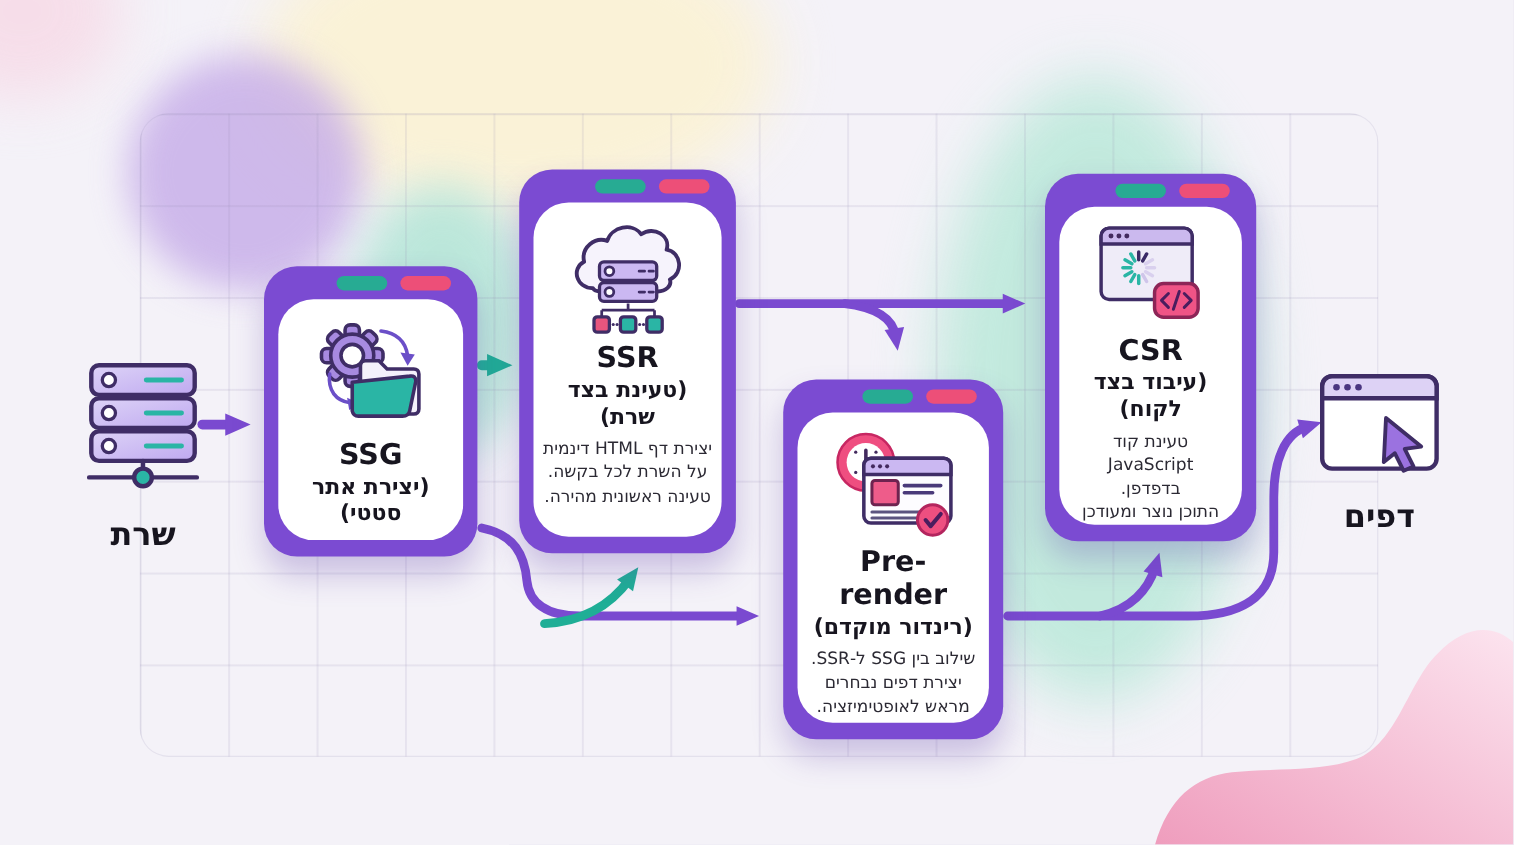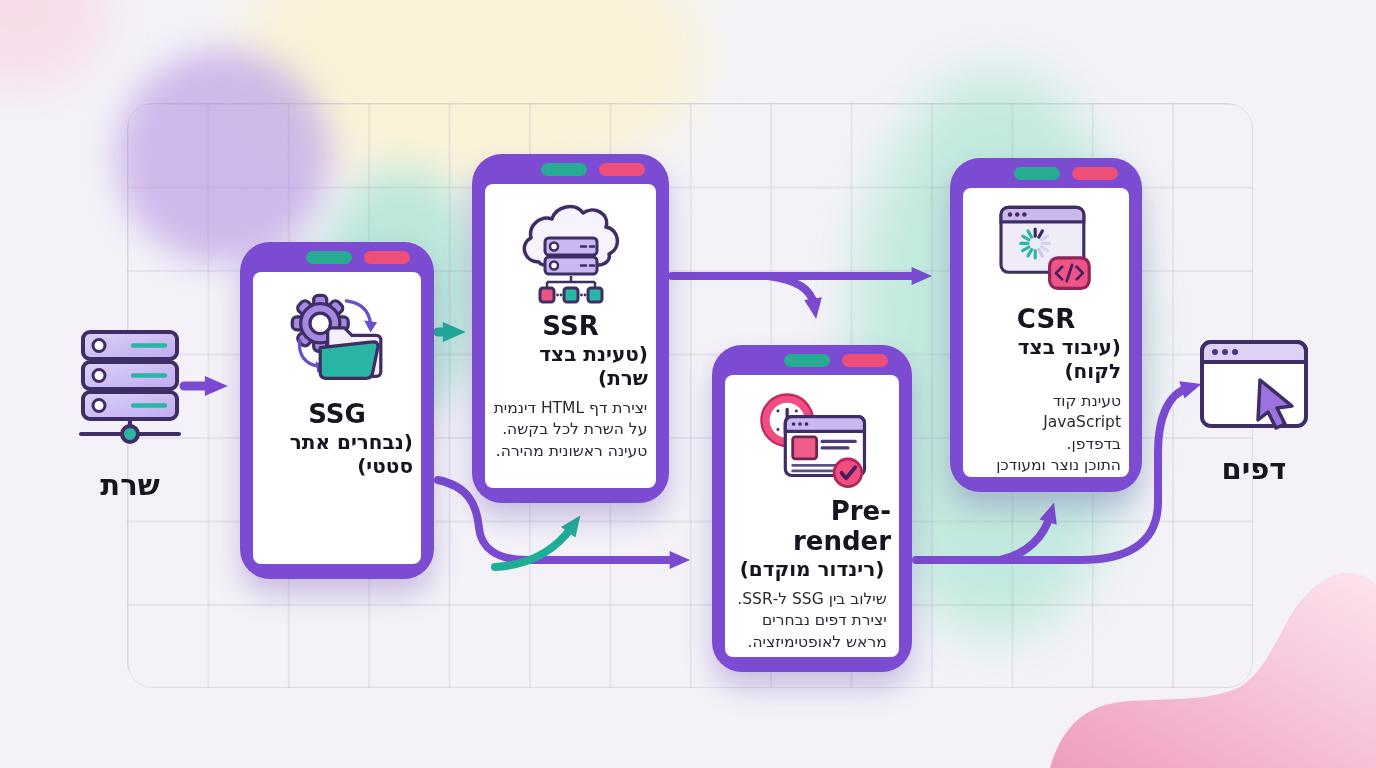--- a/index.html
+++ b/index.html
@@ -26,22 +26,22 @@
 
   
   .arrows{position:absolute;left:0;top:0;pointer-events:none}
 
   
   .phone{position:absolute;background:var(--accent);border-radius:30px;
     box-shadow:0 16px 28px rgba(94,60,170,.28);}
   .pills{position:absolute;top:9px;right:24px;display:flex;gap:12px}
   .pill{width:46px;height:13px;border-radius:7px;display:block}
   .pill.teal{background:var(--teal)} .pill.pink{background:var(--pink)}
-  .screen{position:absolute;left:13px;right:13px;top:30px;bottom:15px;background:#fff;border-radius:8px;
-    display:flex;flex-direction:column;align-items:center;text-align:right;padding:12px 8px 6px;overflow:hidden;}
+  .screen{position:absolute;left:13px;right:13px;top:30px;bottom:15px;background:#fff;border-radius:32px;
+    display:flex;flex-direction:column;align-items:center;text-align:center;padding:12px 8px 6px;overflow:hidden;}
   .card-icon{flex:0 0 auto;line-height:0;margin-top:2px}
   .card-title{font-weight:bold;font-size:26px;color:var(--text);margin-top:4px;line-height:1.15}
   .card-subtitle{font-weight:bold;font-size:20px;color:var(--text);direction:rtl;line-height:1.2}
   .card-desc{font-size:15.5px;color:#2b2933;direction:rtl;margin-top:8px;line-height:1.38;white-space:pre-line}
 
   
   .endpoint{position:absolute;display:flex;flex-direction:column;align-items:center;gap:18px}
   .endpoint-label{font-weight:bold;font-size:29px;color:var(--text);direction:rtl}
 </style>
 </head>
@@ -116,21 +116,21 @@
       <rect x="4" y="4" width="104" height="84" rx="9" fill="#fff" stroke="#3f2d66" stroke-width="4"></rect>
       <path d="M4,13 a9,9 0 0 1 9,-9 h86 a9,9 0 0 1 9,9 v11 H4 Z" fill="#ddd2f5" stroke="#3f2d66" stroke-width="4"></path>
       <circle cx="17" cy="14" r="3" fill="#4a3680"></circle>
         <circle cx="27" cy="14" r="3" fill="#4a3680"></circle>
         <circle cx="37" cy="14" r="3" fill="#4a3680"></circle>
       <path d="M62,42 L94,68 L79,70 L87,86 L78,90 L70,74 L60,82 Z" fill="#9b72e0" stroke="#3f2d66" stroke-width="3.5" stroke-linejoin="round"></path>
     </svg>
     <div class="endpoint-label">דפים</div>
   </div>
 
-  <div class="phone" style="left:240px;top:242px;width:194px;height:337px">
+  <div class="phone" style="left:240px;top:242px;width:194px;height:264px">
     <div class="pills">
       <span class="pill teal"></span>
       <span class="pill pink"></span>
     </div>
     <div class="screen">
       <div class="card-icon">
         <svg width="112" height="110" viewBox="0 0 120 118">
           <g transform="translate(42,40)" stroke="#3f2d66" stroke-width="3.5">
             <rect x="-7" y="-30" width="14" height="60" rx="5" fill="#a78ae0"></rect>
             <rect x="-7" y="-30" width="14" height="60" rx="5" fill="#a78ae0" transform="rotate(45)"></rect>
@@ -141,21 +141,21 @@
           </g>
           <path d="M70,16 c16,2 24,10 26,24" fill="none" stroke="#6b4fc8" stroke-width="3.5" stroke-linecap="round"></path>
           <path d="M96,50 L89,37 L103,39 Z" fill="#6b4fc8"></path>
           <path d="M20,58 c-2,16 6,26 20,28" fill="none" stroke="#6b4fc8" stroke-width="3.5" stroke-linecap="round"></path>
           <path d="M50,87 L37,81 L39,93 Z" fill="#6b4fc8"></path>
           <path d="M50,50 c0,-3 2,-5 5,-5 h13 l8,8 h26 c3,0 5,2 5,5 v34 c0,3 -2,5 -5,5 h-47 c-3,0 -5,-2 -5,-5 z" fill="#f4f0fb" stroke="#3f2d66" stroke-width="3.5"></path>
           <path d="M42,66 L98,60 Q104,59 104,65 L98,94 Q97,99 91,99 H48 Q43,99 42,94 Z" fill="#2ab5a5" stroke="#3f2d66" stroke-width="3.5" stroke-linejoin="round"></path>
         </svg>
       </div>
       <div class="card-title">SSG</div>
-      <div class="card-subtitle">(נבחרים אתר סטטי)</div>
+      <div class="card-subtitle">(יצירת אתר סטטי)</div>
     </div>
   </div>
 
   <div class="phone" style="left:472px;top:154px;width:197px;height:349px">
     <div class="pills">
       <span class="pill teal"></span>
       <span class="pill pink"></span>
     </div>
     <div class="screen">
       <div class="card-icon">

